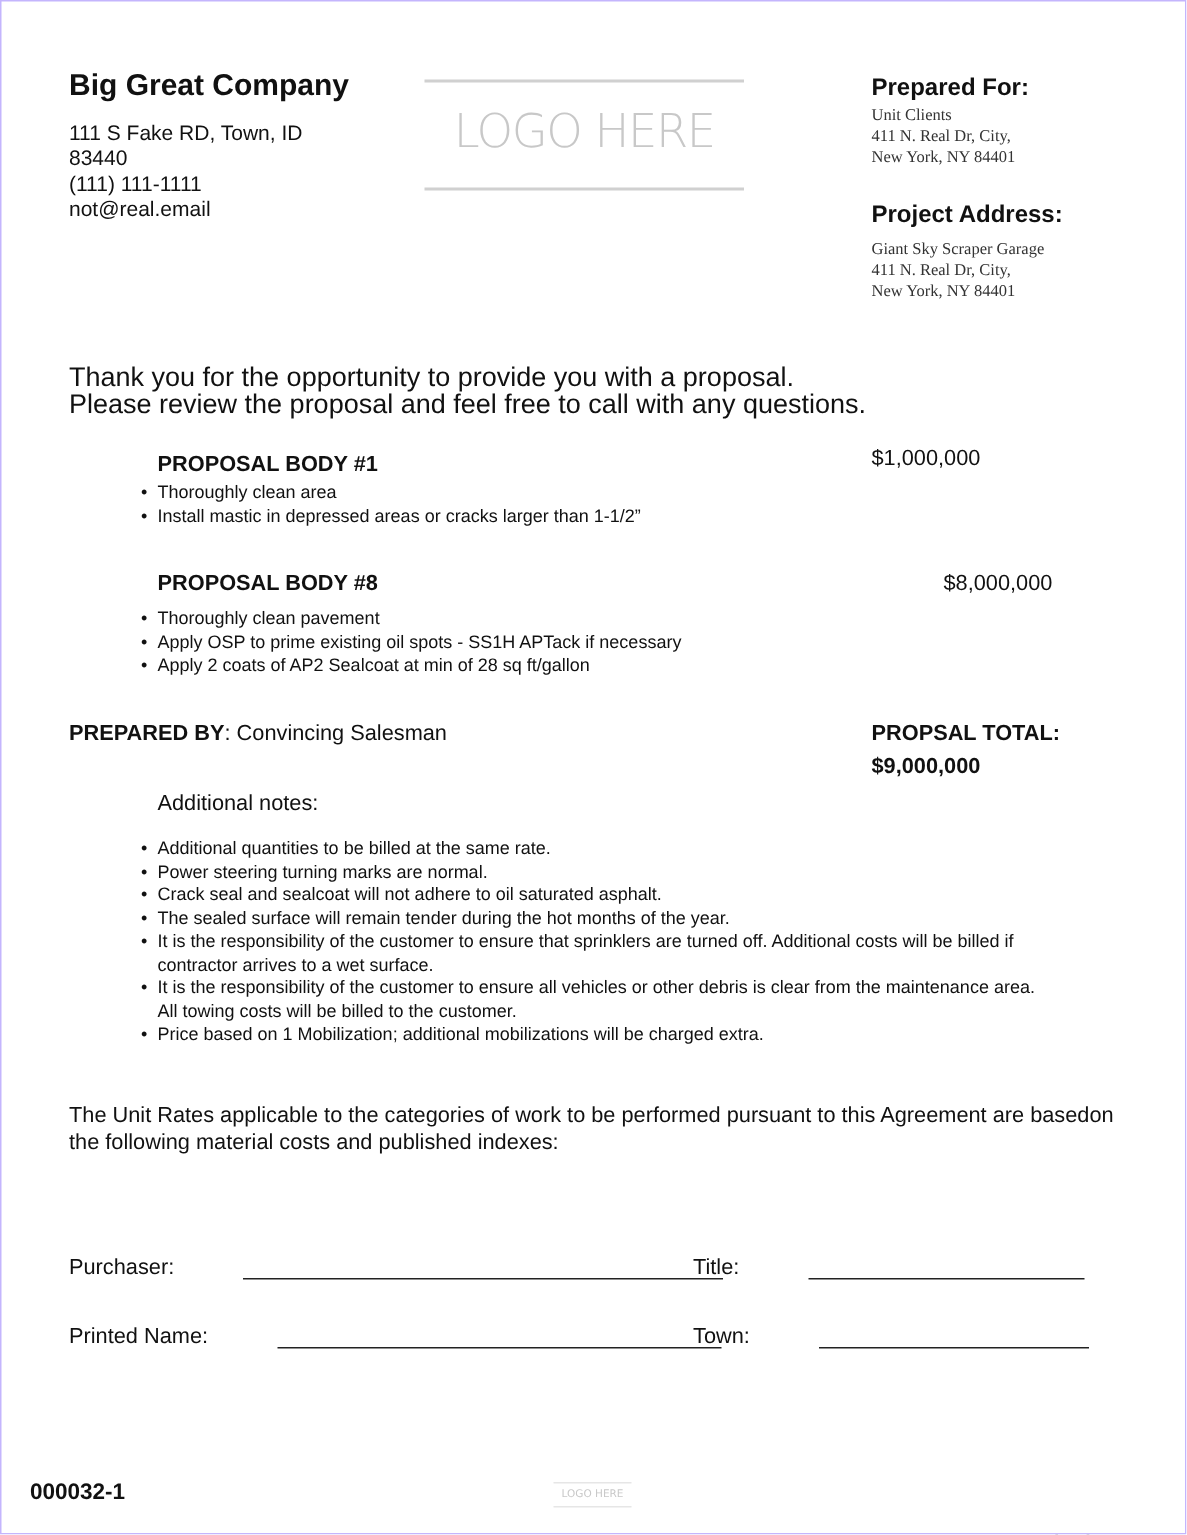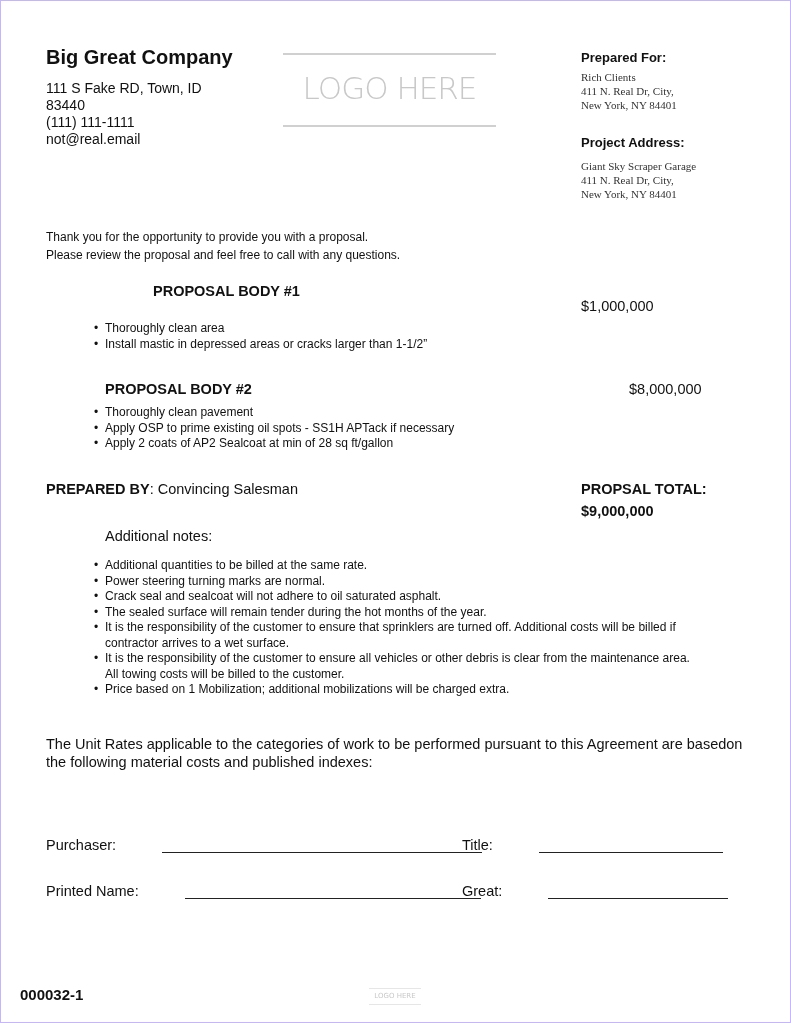--- a/index.html
+++ b/index.html
@@ -3,33 +3,33 @@
 <meta charset="utf-8">
 <style>
   html, body { margin: 0; padding: 0; background: #ffffff; }
   body { width: 791px; height: 1023px; position: relative; overflow: hidden; font-family: "Liberation Sans", sans-serif; color: #111; }
   .page { position: absolute; left: 0; top: 0; width: 789px; height: 1021px; border: 1px solid #c4b5fd; background: #fff; }
   .abs { position: absolute; }
   .company-name { left: 45px; top: 45px; font-size: 20px; font-weight: bold; }
   .company-lines { left: 45px; top: 79px; font-size: 14px; line-height: 17px; }
   .logo { left: 282px; top: 52px; width: 213px; height: 70px; border-top: 2px solid #d0d0d0; border-bottom: 2px solid #d0d0d0; }
   .logo span { display: block; text-align: center; font-family: "DejaVu Sans", sans-serif; font-size: 31px; color: #c8c8c8; line-height: 66px; letter-spacing: -1px; font-weight: 300; }
-  .label-bold { font-size: 13px; font-weight: bold; }
+  .label-bold { font-size: 16px; font-weight: bold; }
   .serif-small { font-family: "Liberation Serif", serif; font-size: 11px; line-height: 14px; color: #333; }
   .prep-for-label { left: 580px; top: 49px; }
   .prep-for-lines { left: 580px; top: 69px; }
   .proj-label { left: 580px; top: 134px; }
   .proj-lines { left: 580px; top: 158px; }
-  .intro { left: 45px; top: 227px; font-size: 12px; line-height: 18px; }
+  .intro { left: 45px; top: 241px; font-size: 18px; line-height: 18px; }
   .body-title { font-size: 14.5px; font-weight: bold; }
   .price { font-size: 14.5px; }
   ul.bullets { margin: 0; padding: 0; list-style: none; }
   ul.bullets li { position: relative; padding-left: 14px; font-size: 12px; line-height: 15.5px; }
   ul.bullets li::before { content: "\2022"; position: absolute; left: 3px; top: 0; }
-  .pb1-title { left: 104px; top: 282px; margin-left: 48px; }
+  .pb1-title { left: 104px; top: 301px; }
   .pb1-price { left: 580px; top: 297px; }
   .pb1-list { left: 90px; top: 320px; }
   .pb2-title { left: 104px; top: 380px; }
   .pb2-price { left: 580px; top: 380px; margin-left: 48px; }
   .pb2-list { left: 90px; top: 404px; }
   .prepared-by { left: 45px; top: 480px; font-size: 14.5px; }
   .total-label { left: 580px; top: 477px; font-size: 14.5px; font-weight: bold; line-height: 22px; }
   .notes-title { left: 104px; top: 527px; font-size: 14.5px; }
   .notes-list { left: 90px; top: 557px; width: 600px; }
   .terms { left: 45px; top: 734px; width: 720px; font-size: 14.5px; line-height: 18px; }
@@ -56,21 +56,21 @@
     <div>(111) 111-1111</div>
     <div>not@real.email</div>
   </div>
 
   <div class="abs logo">
     <span>LOGO HERE</span>
   </div>
 
   <div class="abs label-bold prep-for-label">Prepared For:</div>
   <div class="abs serif-small prep-for-lines">
-    <div>Rich Clients</div>
+    <div>Unit Clients</div>
     <div>411 N. Real Dr, City,</div>
     <div>New York, NY 84401</div>
   </div>
 
   <div class="abs label-bold proj-label">Project Address:</div>
   <div class="abs serif-small proj-lines">
     <div>Giant Sky Scraper Garage</div>
     <div>411 N. Real Dr, City,</div>
     <div>New York, NY 84401</div>
   </div>
@@ -80,21 +80,21 @@
     <div>Please review the proposal and feel free to call with any questions.</div>
   </div>
 
   <div class="abs body-title pb1-title">PROPOSAL BODY #1</div>
   <div class="abs price pb1-price">$1,000,000</div>
   <ul class="abs bullets pb1-list">
     <li>Thoroughly clean area</li>
     <li>Install mastic in depressed areas or cracks larger than 1-1/2”</li>
   </ul>
 
-  <div class="abs body-title pb2-title">PROPOSAL BODY #2</div>
+  <div class="abs body-title pb2-title">PROPOSAL BODY #8</div>
   <div class="abs price pb2-price">$8,000,000</div>
   <ul class="abs bullets pb2-list">
     <li>Thoroughly clean pavement</li>
     <li>Apply OSP to prime existing oil spots - SS1H APTack if necessary</li>
     <li>Apply 2 coats of AP2 Sealcoat at min of 28 sq ft/gallon</li>
   </ul>
 
   <div class="abs prepared-by"><b>PREPARED BY</b><span>: </span><span>Convincing Salesman</span></div>
 
   <div class="abs total-label">
@@ -123,21 +123,21 @@
   </div>
   <div class="abs sig-row sig-title">
     <span>Title:</span>
     <span class="sig-line" style="width:184px"></span>
   </div>
   <div class="abs sig-row sig-printed">
     <span>Printed Name:</span>
     <span class="sig-line" style="width:296px"></span>
   </div>
   <div class="abs sig-row sig-date">
-    <span>Great:</span>
+    <span>Town:</span>
     <span class="sig-line" style="width:180px"></span>
   </div>
 
   <div class="abs footer-id">000032-1</div>
   <div class="abs footer-logo">
     <span>LOGO HERE</span>
   </div>
   <div class="abs footer-date">1/22/2020</div>
 
 </div>

